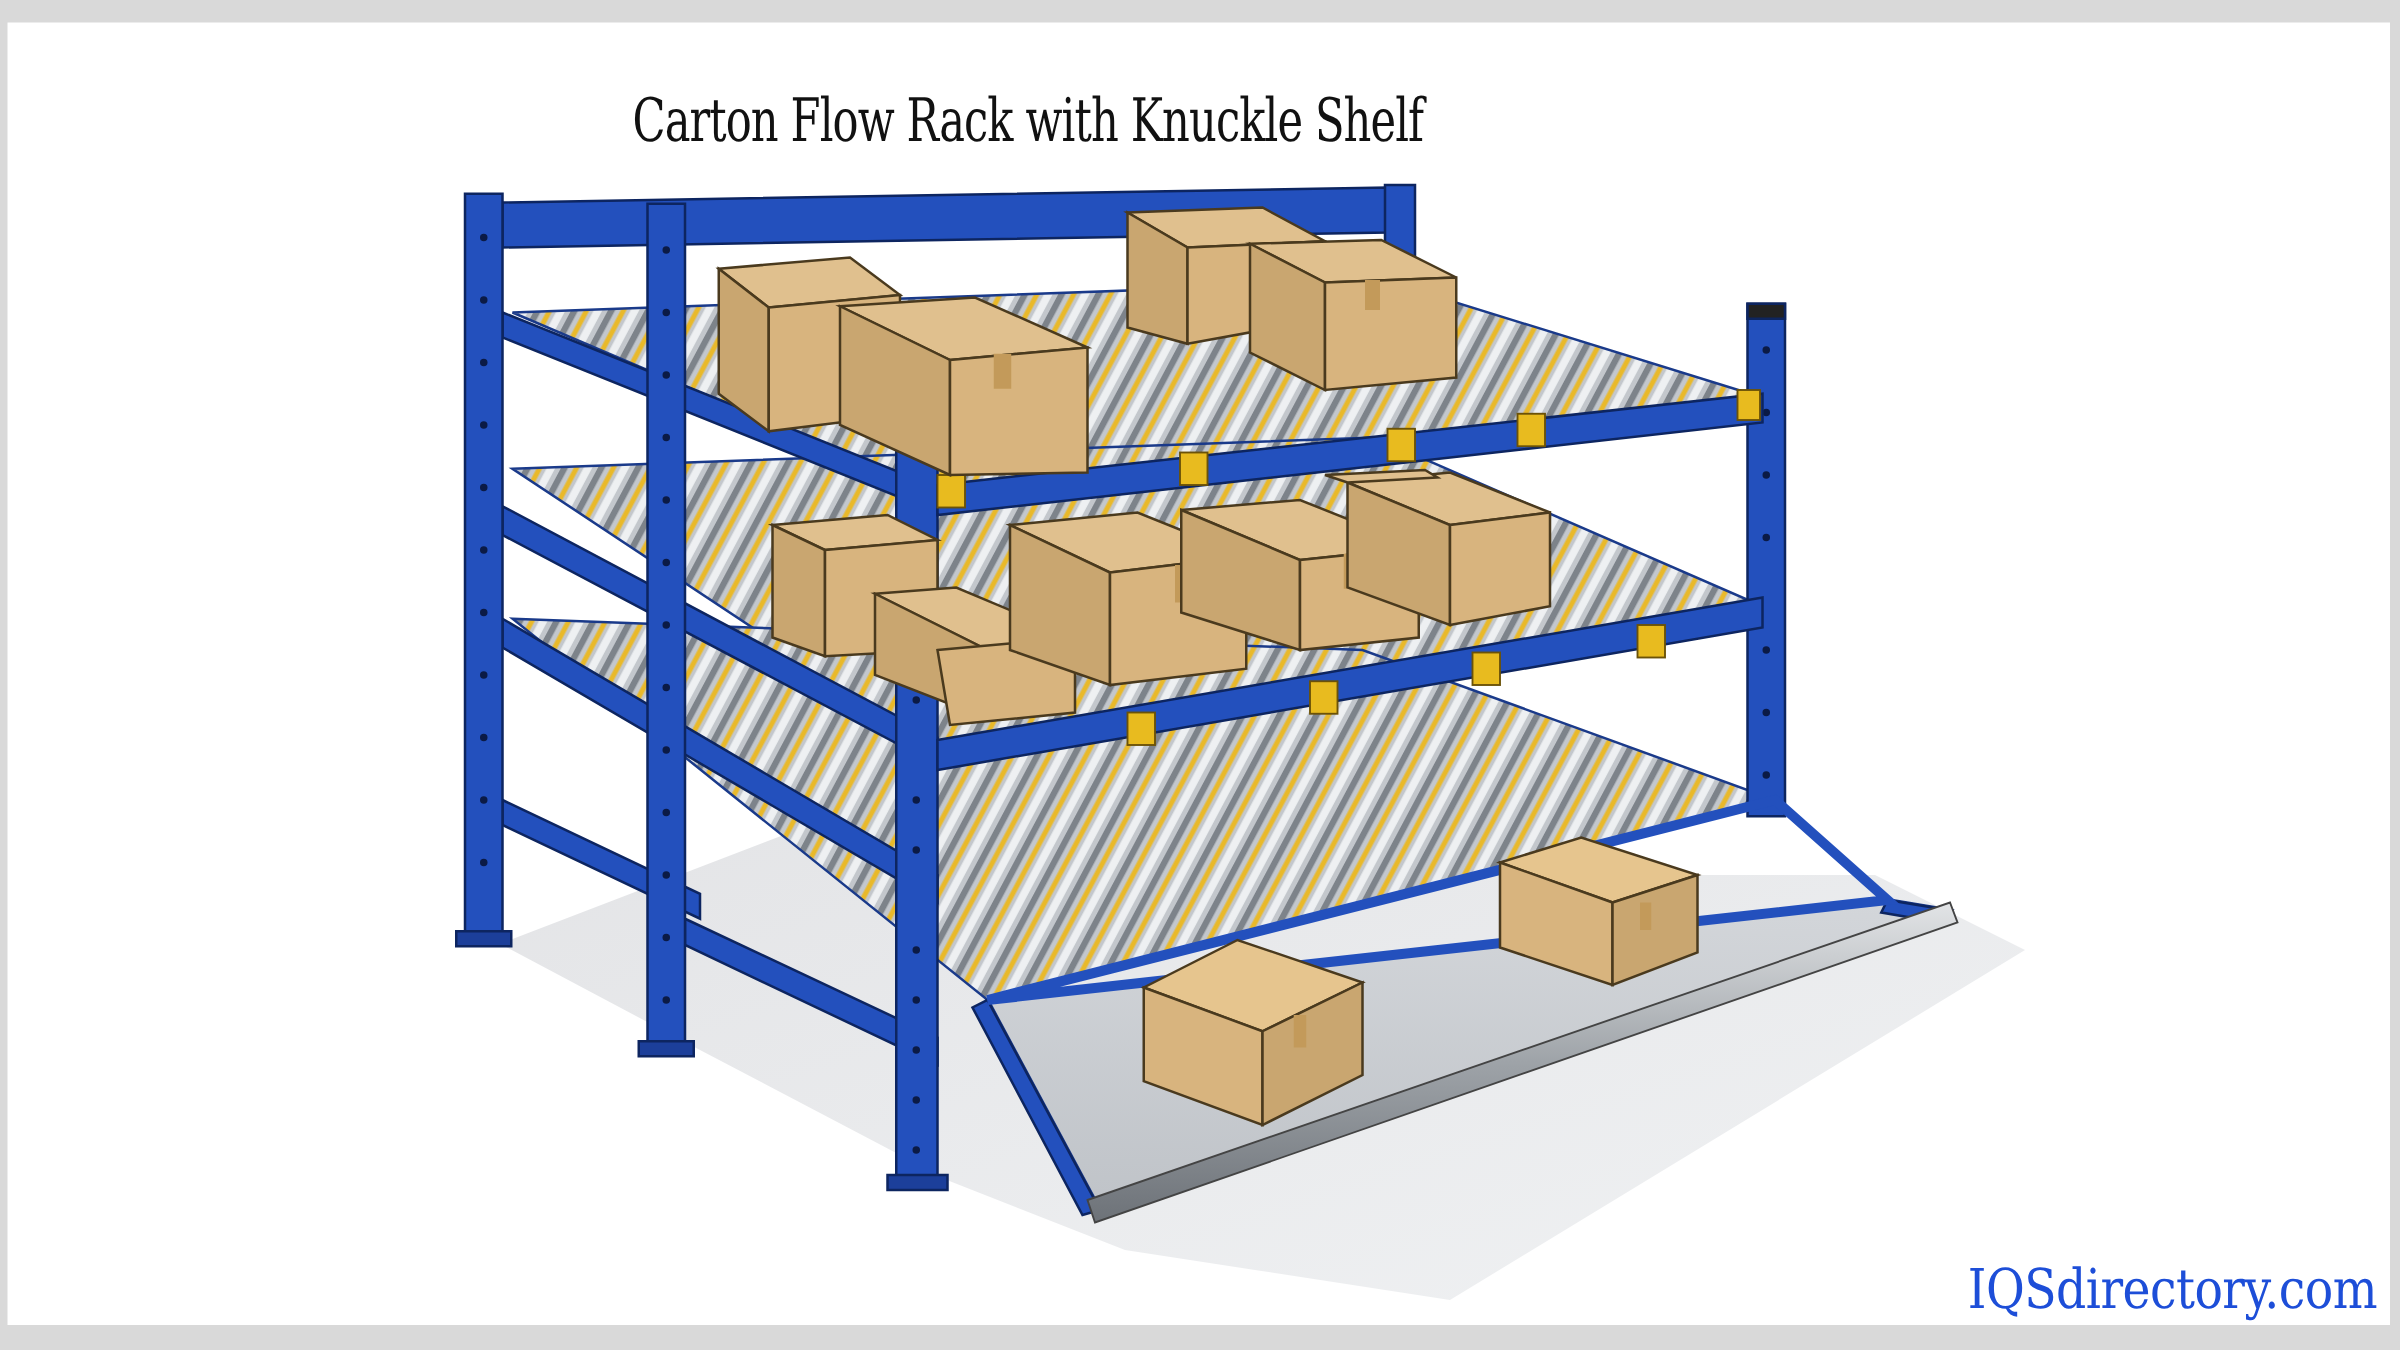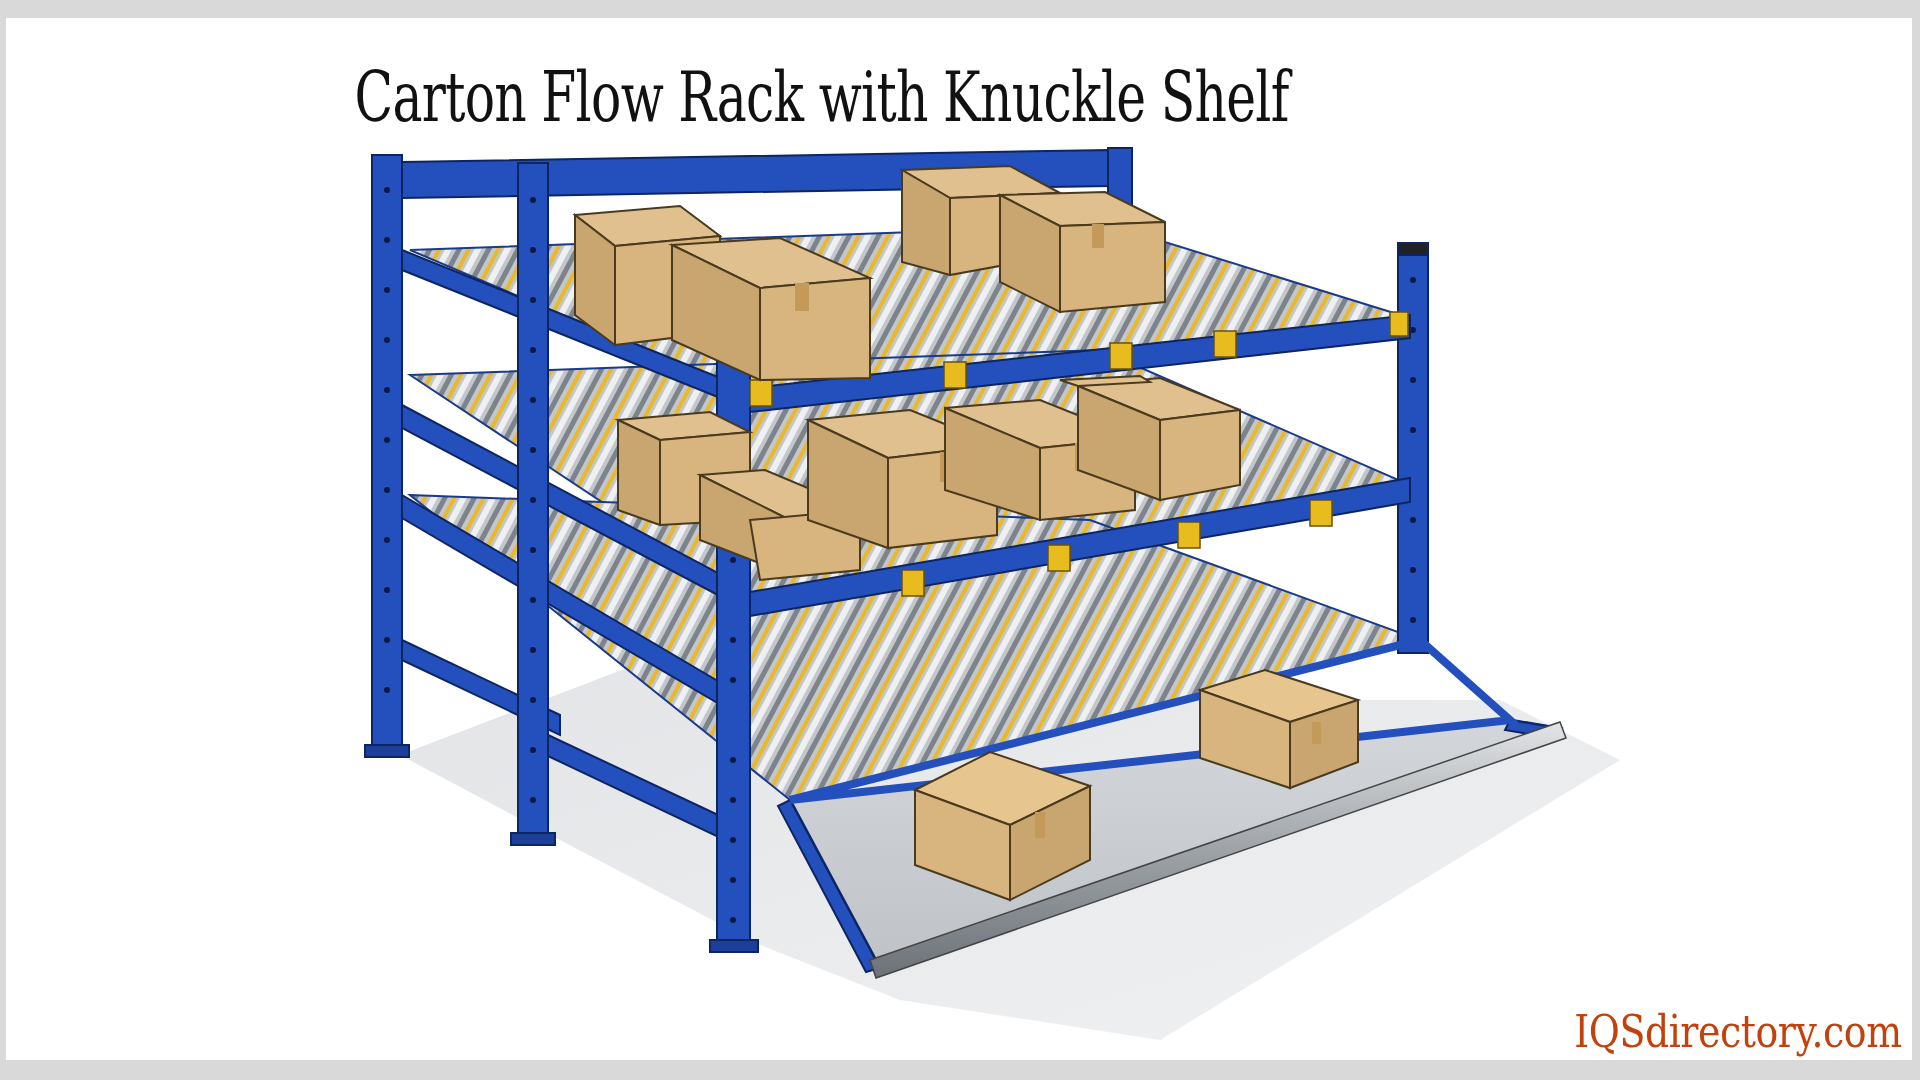--- a/index.html
+++ b/index.html
@@ -8,27 +8,27 @@
     background: #d9d9d9; position: relative;
     font-family: "DejaVu Serif", serif;
   }
   .panel {
     position: absolute; left: 6px; top: 18px; width: 1906px; height: 1042px;
     background: #ffffff;
   }
   .title {
     position: absolute; left: 0; top: 52px; width: 1644px; text-align: center;
     font-family: "DejaVu Serif", serif; font-weight: normal;
-    font-size: 70px; line-height: 90px; color: #111111;
+    font-size: 48px; line-height: 90px; color: #111111;
     letter-spacing: -1px;
   }
   .title span { display: inline-block; transform: scaleX(0.72); transform-origin: center; }
   .watermark {
     position: absolute; right: 18px; top: 1004px;
-    font-family: "DejaVu Serif", serif; font-size: 44px; line-height: 56px; color: #c2410c;
+    font-family: "DejaVu Serif", serif; font-size: 44px; line-height: 56px; color: #1d4ed8;
     letter-spacing: -0.5px;
   }
   .watermark span { display: inline-block; transform: scaleX(0.86); transform-origin: right center; }
   svg.illustration { position: absolute; left: 0; top: 0; }
 </style>
 </head>
 <body>
 
 <div class="panel"></div>
 

